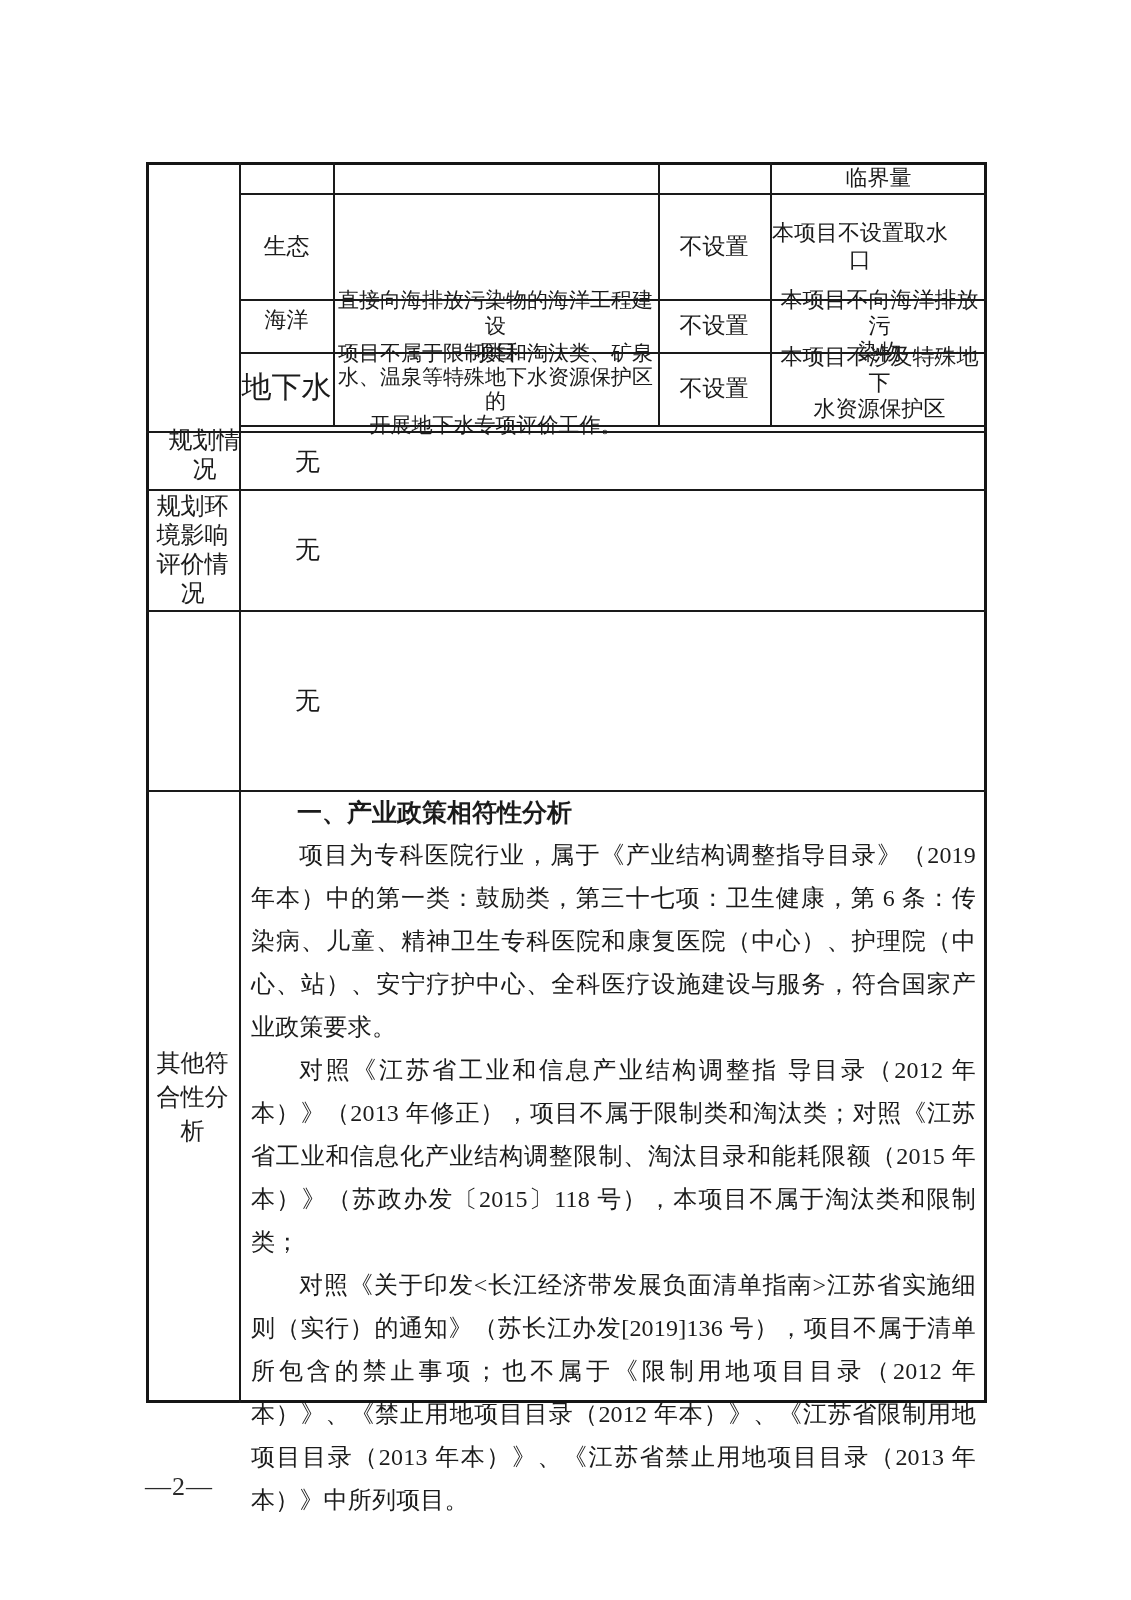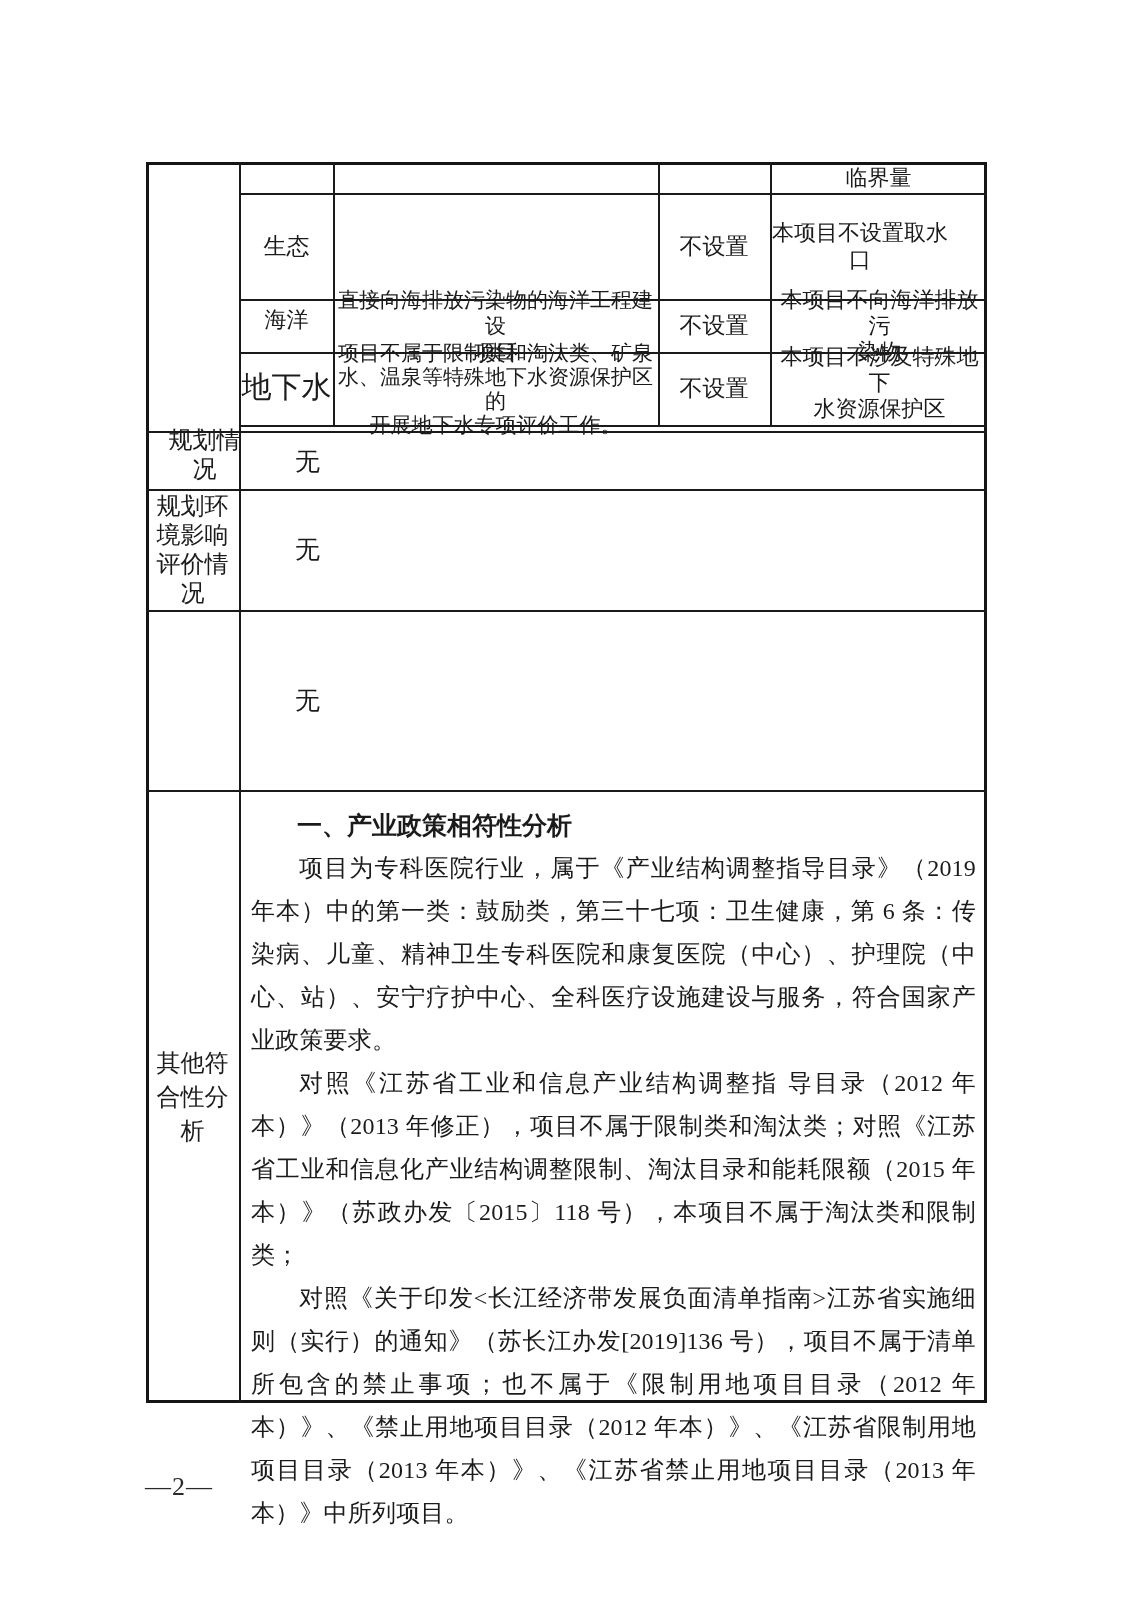--- a/index.html
+++ b/index.html
@@ -18,21 +18,21 @@
   .cell{
     position:absolute;
     display:flex;align-items:center;justify-content:center;
     text-align:center;box-sizing:border-box;
     color:#1b1b1b;
   }
   .pre{white-space:pre-line;}
   .val-cell{justify-content:flex-start;padding-left:55px;}
   .content-cell{
     position:absolute;box-sizing:border-box;
-    padding:14px 11px 0 11px;
+    padding:1px 11px 0 11px;
   }
   .content-cell .heading{
     font-size:25px;font-weight:bold;line-height:43px;
     text-indent:46px;margin:0;
   }
   .content-cell p{
     font-size:24px;line-height:43px;margin:0;
     text-align:justify;text-indent:48px;
     letter-spacing:0.2px;
   }

